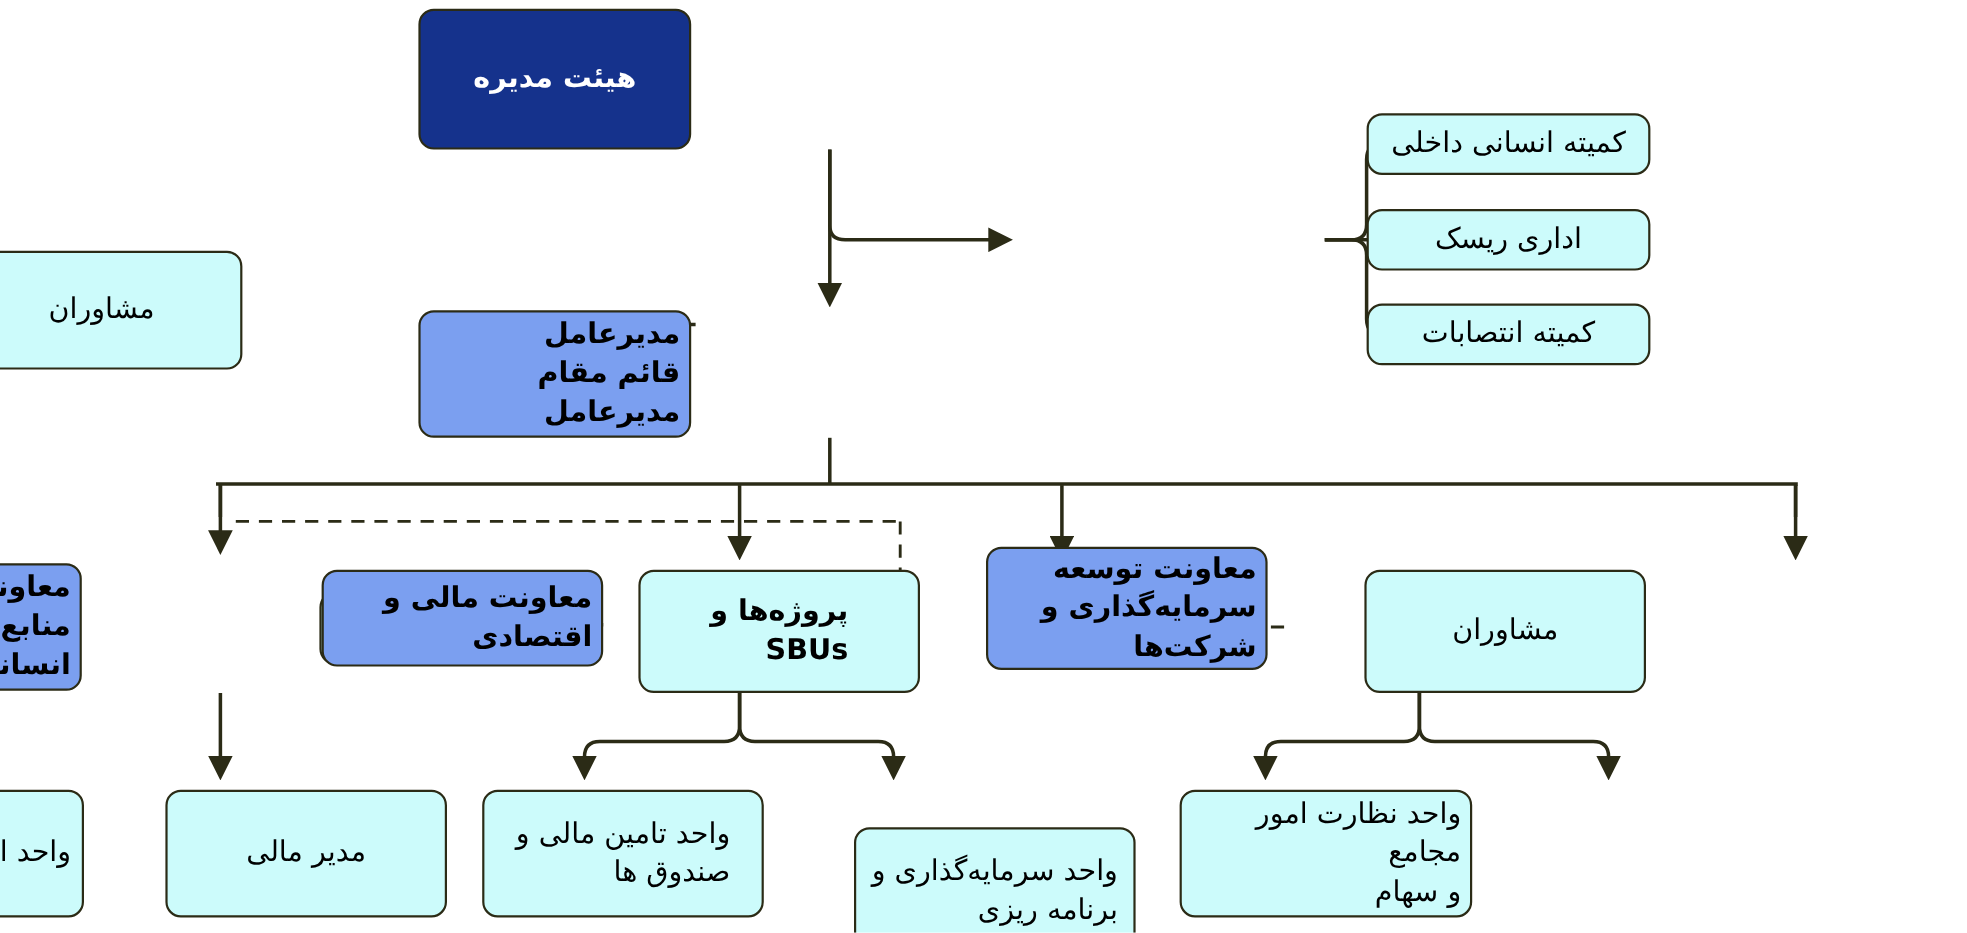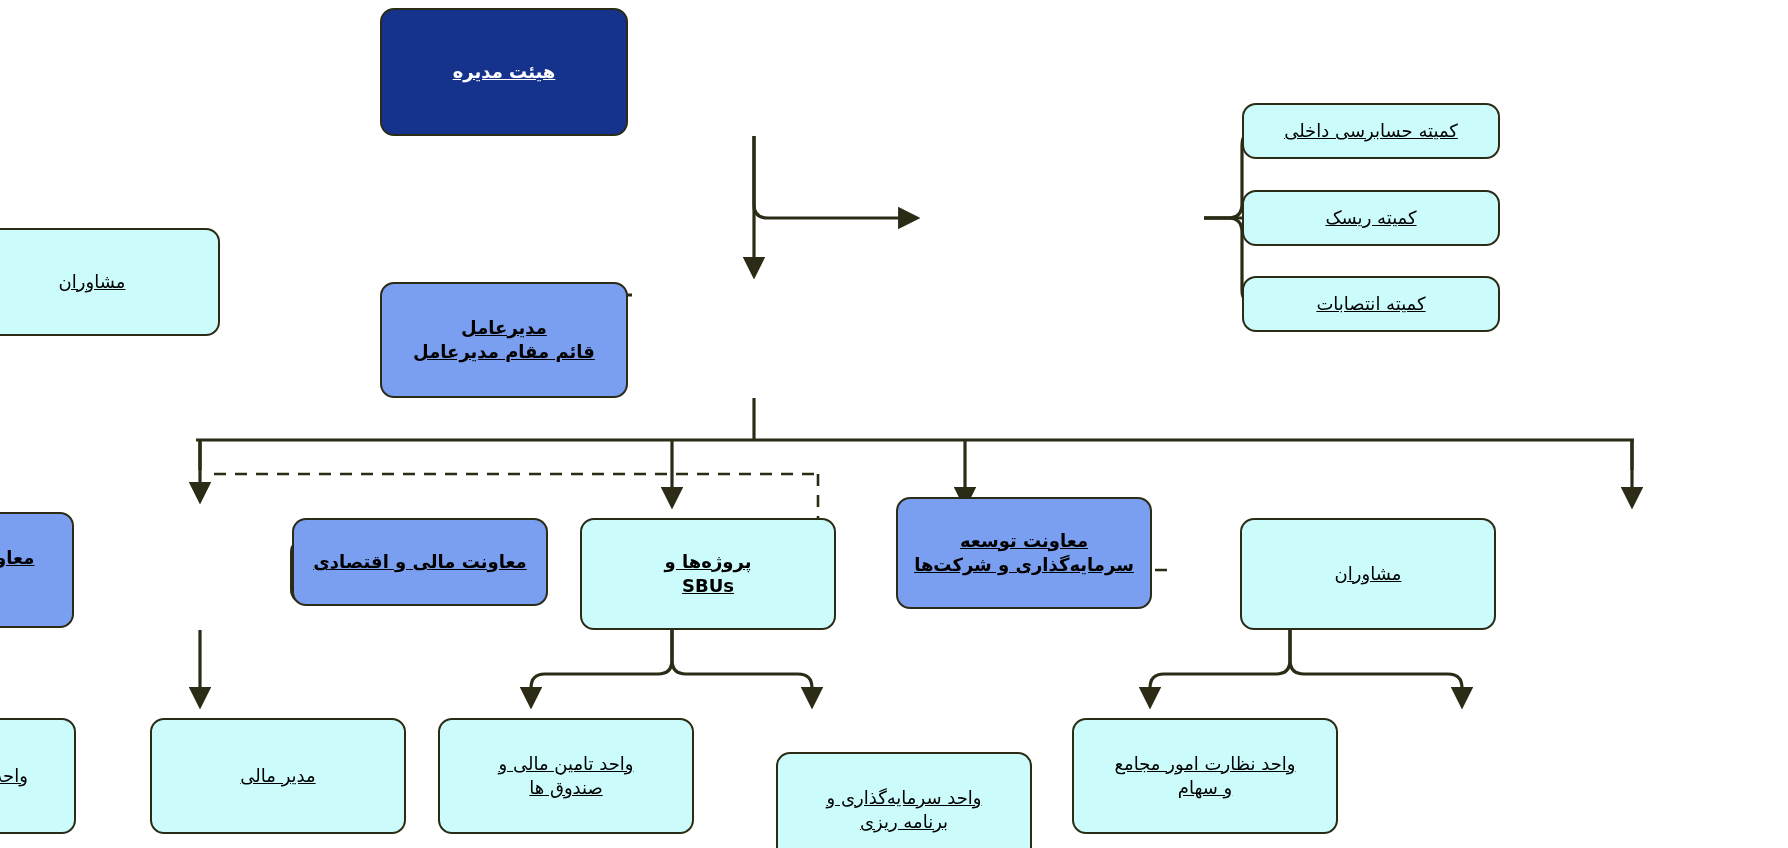--- a/index.html
+++ b/index.html
@@ -26,28 +26,26 @@
     pointer-events: none;
   }
   .node {
     position: absolute;
     box-sizing: border-box;
     border: 2px solid #2b2b16;
     border-radius: 14px;
     display: flex;
     align-items: center;
     justify-content: center;
-    text-align: center;
     line-height: 1.35;
     padding: 4px 8px;
-    font-size: 18px;
+    font-size: 26px;
     color: #000000;
     font-weight: 700;
     white-space: pre-line;
-    text-decoration: underline;
   }
   .node.dark {
     background: #15328c;
     color: #ffffff;
   }
   .node.mid {
     background: #7b9ff0;
     color: #000000;
   }
   .node.light {
@@ -119,25 +117,25 @@
       <path d="M 1092 570 L 1168 570"></path>
     </g>
   </svg>
 
   <div class="node dark" style="right: 1160px; top: 8px; width: 248px; height: 128px;">
     <span>هیئت مدیره</span>
   </div>
 
 
   <div class="node light" style="right: 288px; top: 103px; width: 258px; height: 56px;">
-    <span>کمیته حسابرسی داخلی</span>
+    <span>کمیته انسانی داخلی</span>
   </div>
 
   <div class="node light" style="right: 288px; top: 190px; width: 258px; height: 56px;">
-    <span>کمیته ریسک</span>
+    <span>اداری ریسک</span>
   </div>
 
   <div class="node light" style="right: 288px; top: 276px; width: 258px; height: 56px;">
     <span>کمیته انتصابات</span>
   </div>
 
   <div class="node mid" style="right: 1160px; top: 282px; width: 248px; height: 116px;">
     <span>مدیرعامل
 قائم مقام مدیرعامل</span>
   </div>

